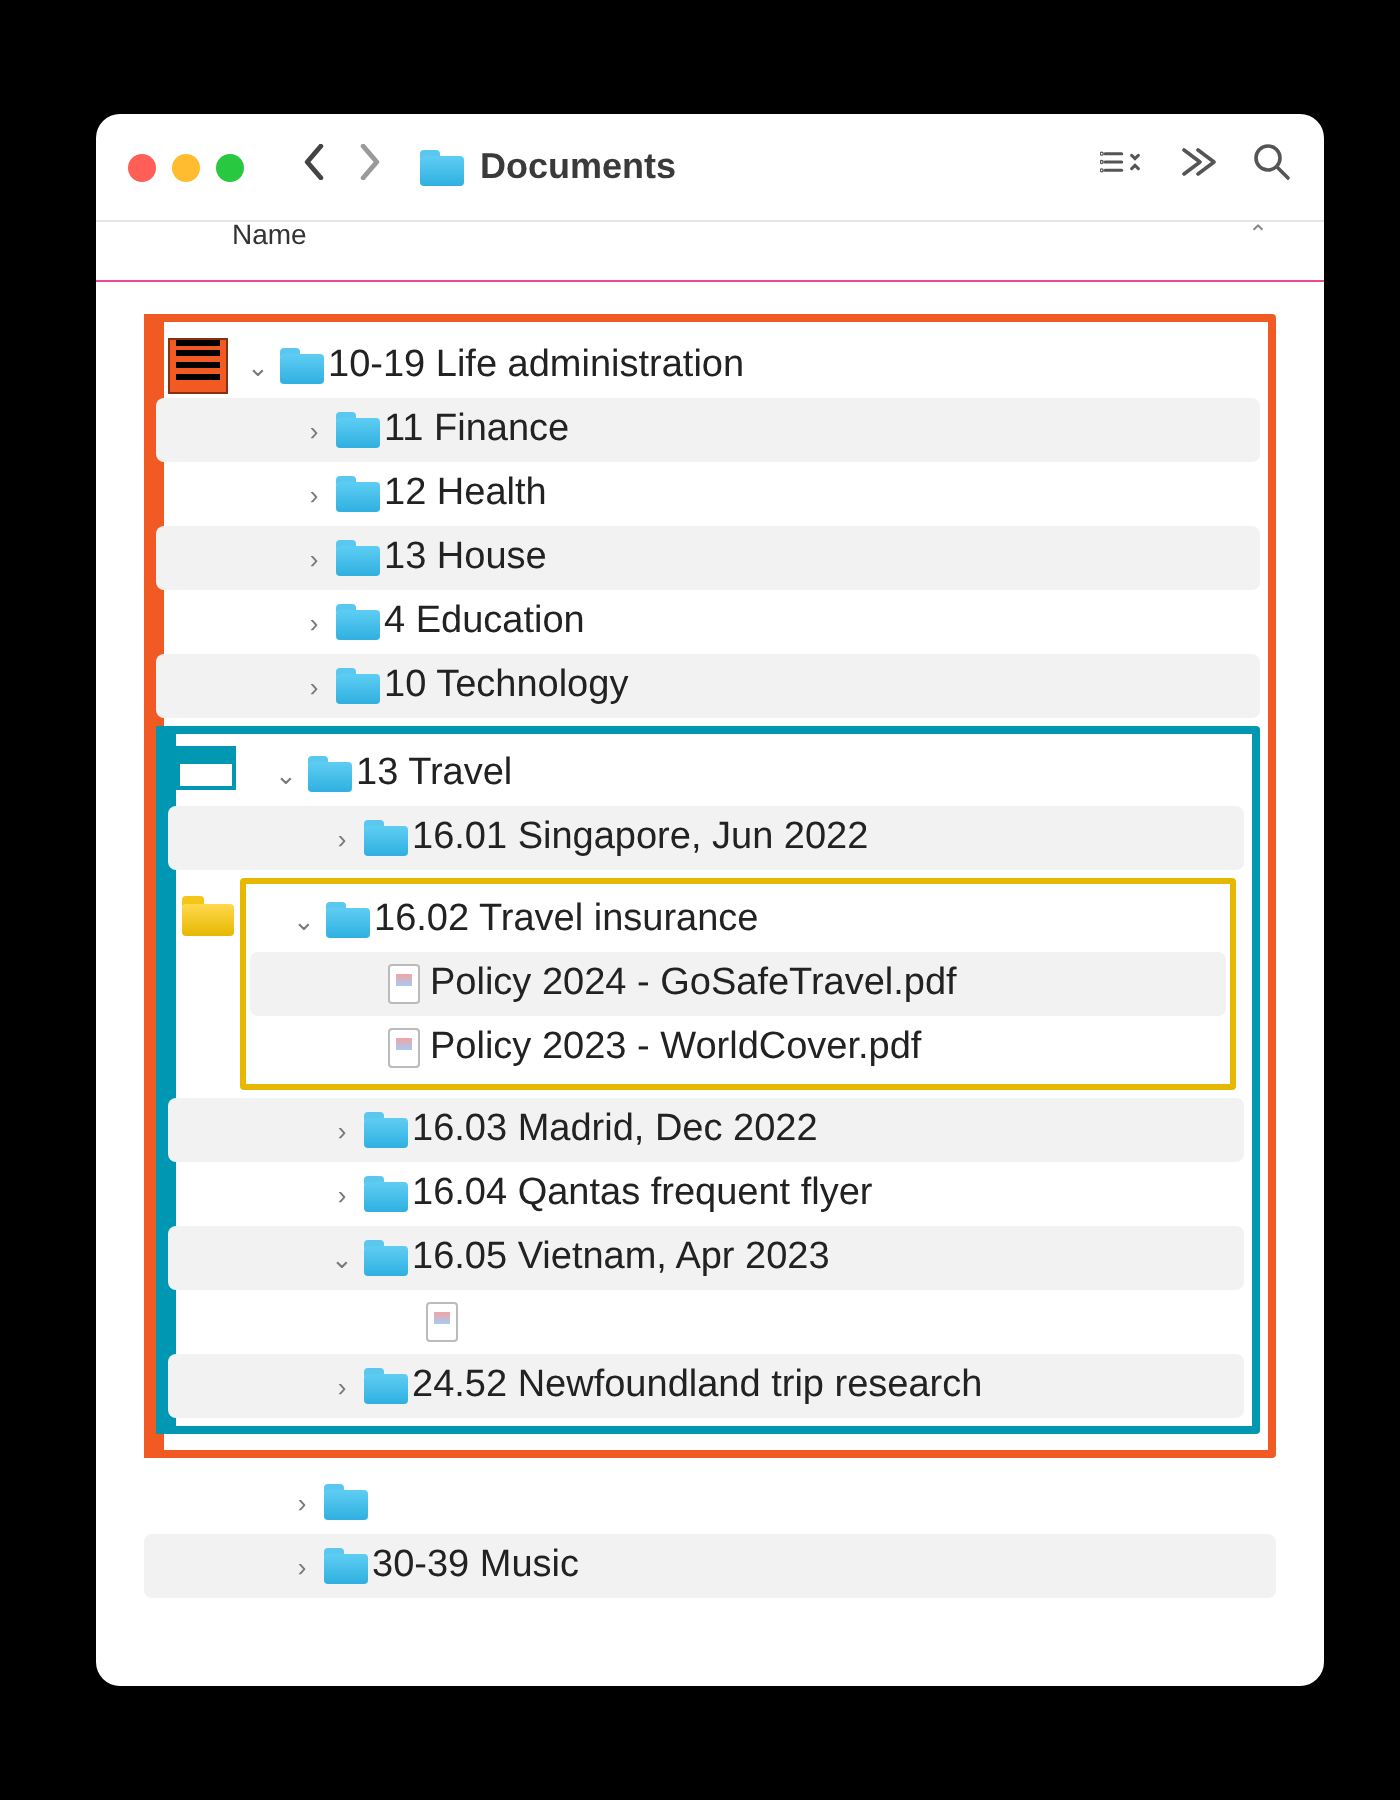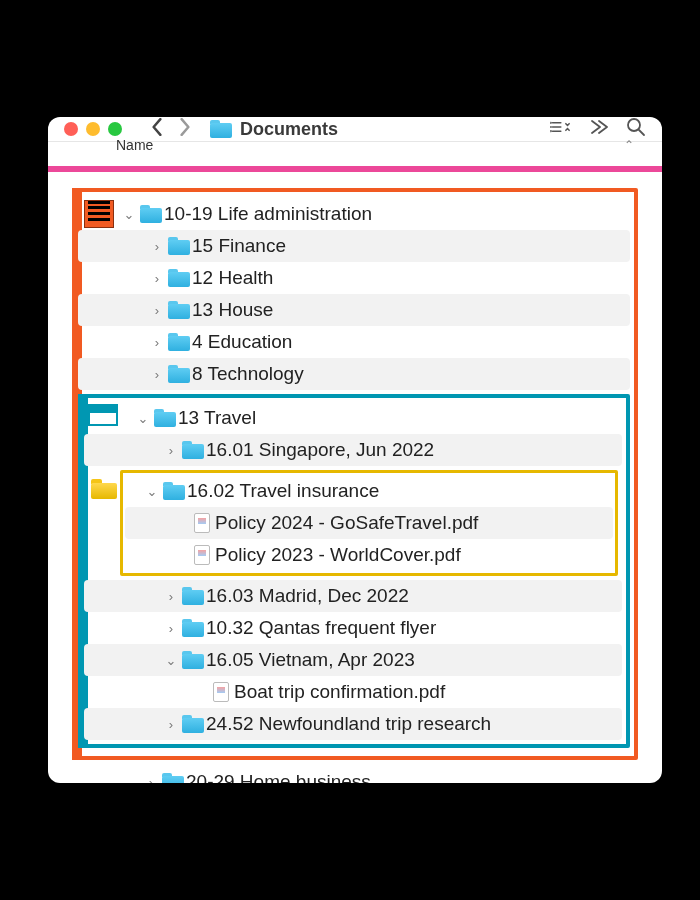--- a/index.html
+++ b/index.html
@@ -7,21 +7,21 @@
     background: #000;
     font-family: -apple-system, "Helvetica Neue", Arial, sans-serif;
     width: 700px;
     height: 900px;
     display: flex;
     align-items: center;
     justify-content: center;
   }
   .window {
     width: 614px;
-    height: 666px;
+    height: 786px;
     background: #fff;
     border-radius: 12px;
     box-shadow: 0 10px 40px rgba(0,0,0,0.5);
     display: flex;
     flex-direction: column;
     overflow: hidden;
     margin-left: 10px;
   }
   
   .titlebar {
@@ -49,21 +49,21 @@
   }
   .folder-cyan::after {
     content:""; position:absolute; top:3px; left:0; right:0; bottom:0;
     background:linear-gradient(#5fcdf3,#2fb0e0); border-radius:2px;
   }
   .toolbar-right { display:flex; align-items:center; gap:18px; color:#555; }
   .toolbar-right svg { width:20px; height:20px; }
   
   .colheader {
     height: 30px; display:flex; align-items:center; padding:0 24px 18px 68px;
-    border-bottom:6px solid #ec4899; font-size:14px; color:#333;
+    border-bottom:1px solid #ec4899; font-size:14px; color:#333;
     justify-content: space-between;
   }
   .sort-caret { color:#888; font-size:12px; padding-right:4px;}
   
   .body { padding: 16px 24px; font-size: 19px; color:#222; position:relative; }
   .row {
     display:flex; align-items:center; height:32px;
     border-radius:4px; position:relative;
   }
   .row.shaded { background:#f2f2f2; }
@@ -194,21 +194,21 @@
         <span class="icon-slot">
             <span class="folder-cyan"></span>
           </span>
         <span class="label">10-19 Life administration</span>
       </div>
       <div class="row shaded ind-1">
         <span class="disclosure">›</span>
         <span class="icon-slot">
             <span class="folder-cyan"></span>
           </span>
-        <span class="label">15 Finance</span>
+        <span class="label">11 Finance</span>
       </div>
       <div class="row ind-1">
         <span class="disclosure">›</span>
         <span class="icon-slot">
             <span class="folder-cyan"></span>
           </span>
         <span class="label">12 Health</span>
       </div>
       <div class="row shaded ind-1">
         <span class="disclosure">›</span>
@@ -222,21 +222,21 @@
         <span class="icon-slot">
             <span class="folder-cyan"></span>
           </span>
         <span class="label">4 Education</span>
       </div>
       <div class="row shaded ind-1">
         <span class="disclosure">›</span>
         <span class="icon-slot">
             <span class="folder-cyan"></span>
           </span>
-        <span class="label">8 Technology</span>
+        <span class="label">10 Technology</span>
       </div>
 
       <div class="box-teal">
         <div class="left-stripe"></div>
         <div class="marker-window"></div>
 
         <div class="row ind-0b">
           <span class="disclosure">⌄</span>
           <span class="icon-slot">
               <span class="folder-cyan"></span>
@@ -281,52 +281,50 @@
           <span class="icon-slot">
               <span class="folder-cyan"></span>
             </span>
           <span class="label">16.03 Madrid, Dec 2022</span>
         </div>
         <div class="row ind-1b">
           <span class="disclosure">›</span>
           <span class="icon-slot">
               <span class="folder-cyan"></span>
             </span>
-          <span class="label">10.32 Qantas frequent flyer</span>
+          <span class="label">16.04 Qantas frequent flyer</span>
         </div>
         <div class="row shaded ind-1b">
           <span class="disclosure">⌄</span>
           <span class="icon-slot">
               <span class="folder-cyan"></span>
             </span>
           <span class="label">16.05 Vietnam, Apr 2023</span>
         </div>
         <div class="row" style="padding-left:106px">
           <span class="disclosure"></span>
           <span class="icon-slot">
               <span class="file-icon"></span>
             </span>
-          <span class="label">Boat trip confirmation.pdf</span>
         </div>
         <div class="row shaded ind-1b">
           <span class="disclosure">›</span>
           <span class="icon-slot">
               <span class="folder-cyan"></span>
             </span>
           <span class="label">24.52 Newfoundland trip research</span>
         </div>
       </div>
     </div>
 
     <div class="row post">
       <span class="disclosure">›</span>
       <span class="icon-slot">
           <span class="folder-cyan"></span>
         </span>
-      <span class="label">20-29 Home business</span>
     </div>
     <div class="row shaded post">
       <span class="disclosure">›</span>
       <span class="icon-slot">
           <span class="folder-cyan"></span>
         </span>
       <span class="label">30-39 Music</span>
     </div>
 
   </div>

